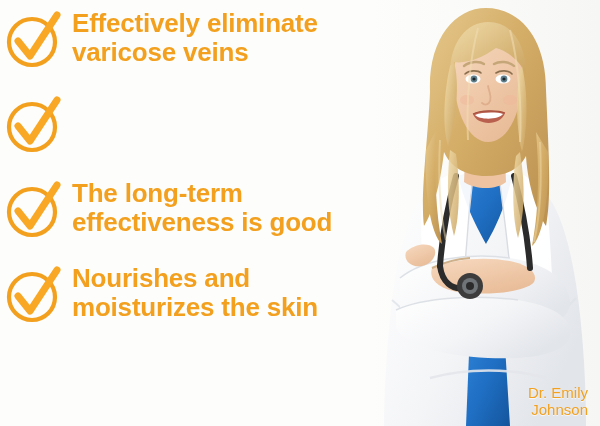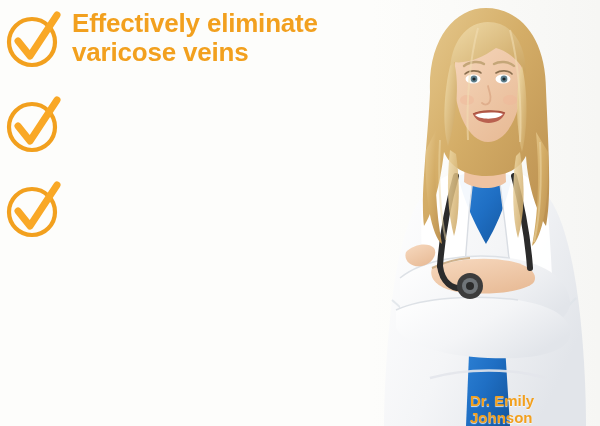--- a/index.html
+++ b/index.html
@@ -69,26 +69,26 @@
     letter-spacing: -0.2px;
     color: #f2a01e;
     padding-top: 3px;
     white-space: pre-line;
   }
 
   
   #doctor-caption {
     position: absolute;
     right: 12px;
-    bottom: 0;
+    bottom: 8px;
     width: 118px;
-    text-align: left;
+    text-align: right;
     font-size: 15px;
     line-height: 17px;
-    font-weight: bold;
+    font-weight: normal;
     color: #f2a01e;
     white-space: pre-line;
     text-shadow: 0 1px 1px rgba(255,255,255,0.8);
   }
 </style>
 </head>
 <body>
 
 <div id="banner">
 
@@ -225,28 +225,40 @@
 
     <li class="benefit-item">
       <span class="check-icon">
         <svg viewBox="0 0 60 60" xmlns="http://www.w3.org/2000/svg">
           <circle cx="28" cy="32" r="23" fill="none" stroke="#f2a01e" stroke-width="4.2"></circle>
           <path d="M14 31 L26 46 L53 5" fill="none" stroke="#f9a826" stroke-width="7" stroke-linecap="round" stroke-linejoin="round"></path>
         </svg>
       </span>
     </li>
 
-
-    <li class="benefit-item">
-      <span class="check-icon">
-        <svg viewBox="0 0 60 60" xmlns="http://www.w3.org/2000/svg">
-          <circle cx="28" cy="32" r="23" fill="none" stroke="#f2a01e" stroke-width="4.2"></circle>
-          <path d="M14 31 L26 46 L53 5" fill="none" stroke="#f9a826" stroke-width="7" stroke-linecap="round" stroke-linejoin="round"></path>
-        </svg>
-      </span>
+    <li class="benefit-item">
+      <span class="check-icon">
+        <svg viewBox="0 0 60 60" xmlns="http://www.w3.org/2000/svg">
+          <circle cx="28" cy="32" r="23" fill="none" stroke="#f2a01e" stroke-width="4.2"></circle>
+          <path d="M14 31 L26 46 L53 5" fill="none" stroke="#f9a826" stroke-width="7" stroke-linecap="round" stroke-linejoin="round"></path>
+        </svg>
+      </span>
+      <span class="benefit-text">The long-term
+effectiveness is good</span>
+    </li>
+
+    <li class="benefit-item">
+      <span class="check-icon">
+        <svg viewBox="0 0 60 60" xmlns="http://www.w3.org/2000/svg">
+          <circle cx="28" cy="32" r="23" fill="none" stroke="#f2a01e" stroke-width="4.2"></circle>
+          <path d="M14 31 L26 46 L53 5" fill="none" stroke="#f9a826" stroke-width="7" stroke-linecap="round" stroke-linejoin="round"></path>
+        </svg>
+      </span>
+      <span class="benefit-text">Nourishes and
+moisturizes the skin</span>
     </li>
 
   </ul>
 
   <div id="doctor-caption">Dr. Emily
 Johnson</div>
 
 </div>
 
 </body></html>

